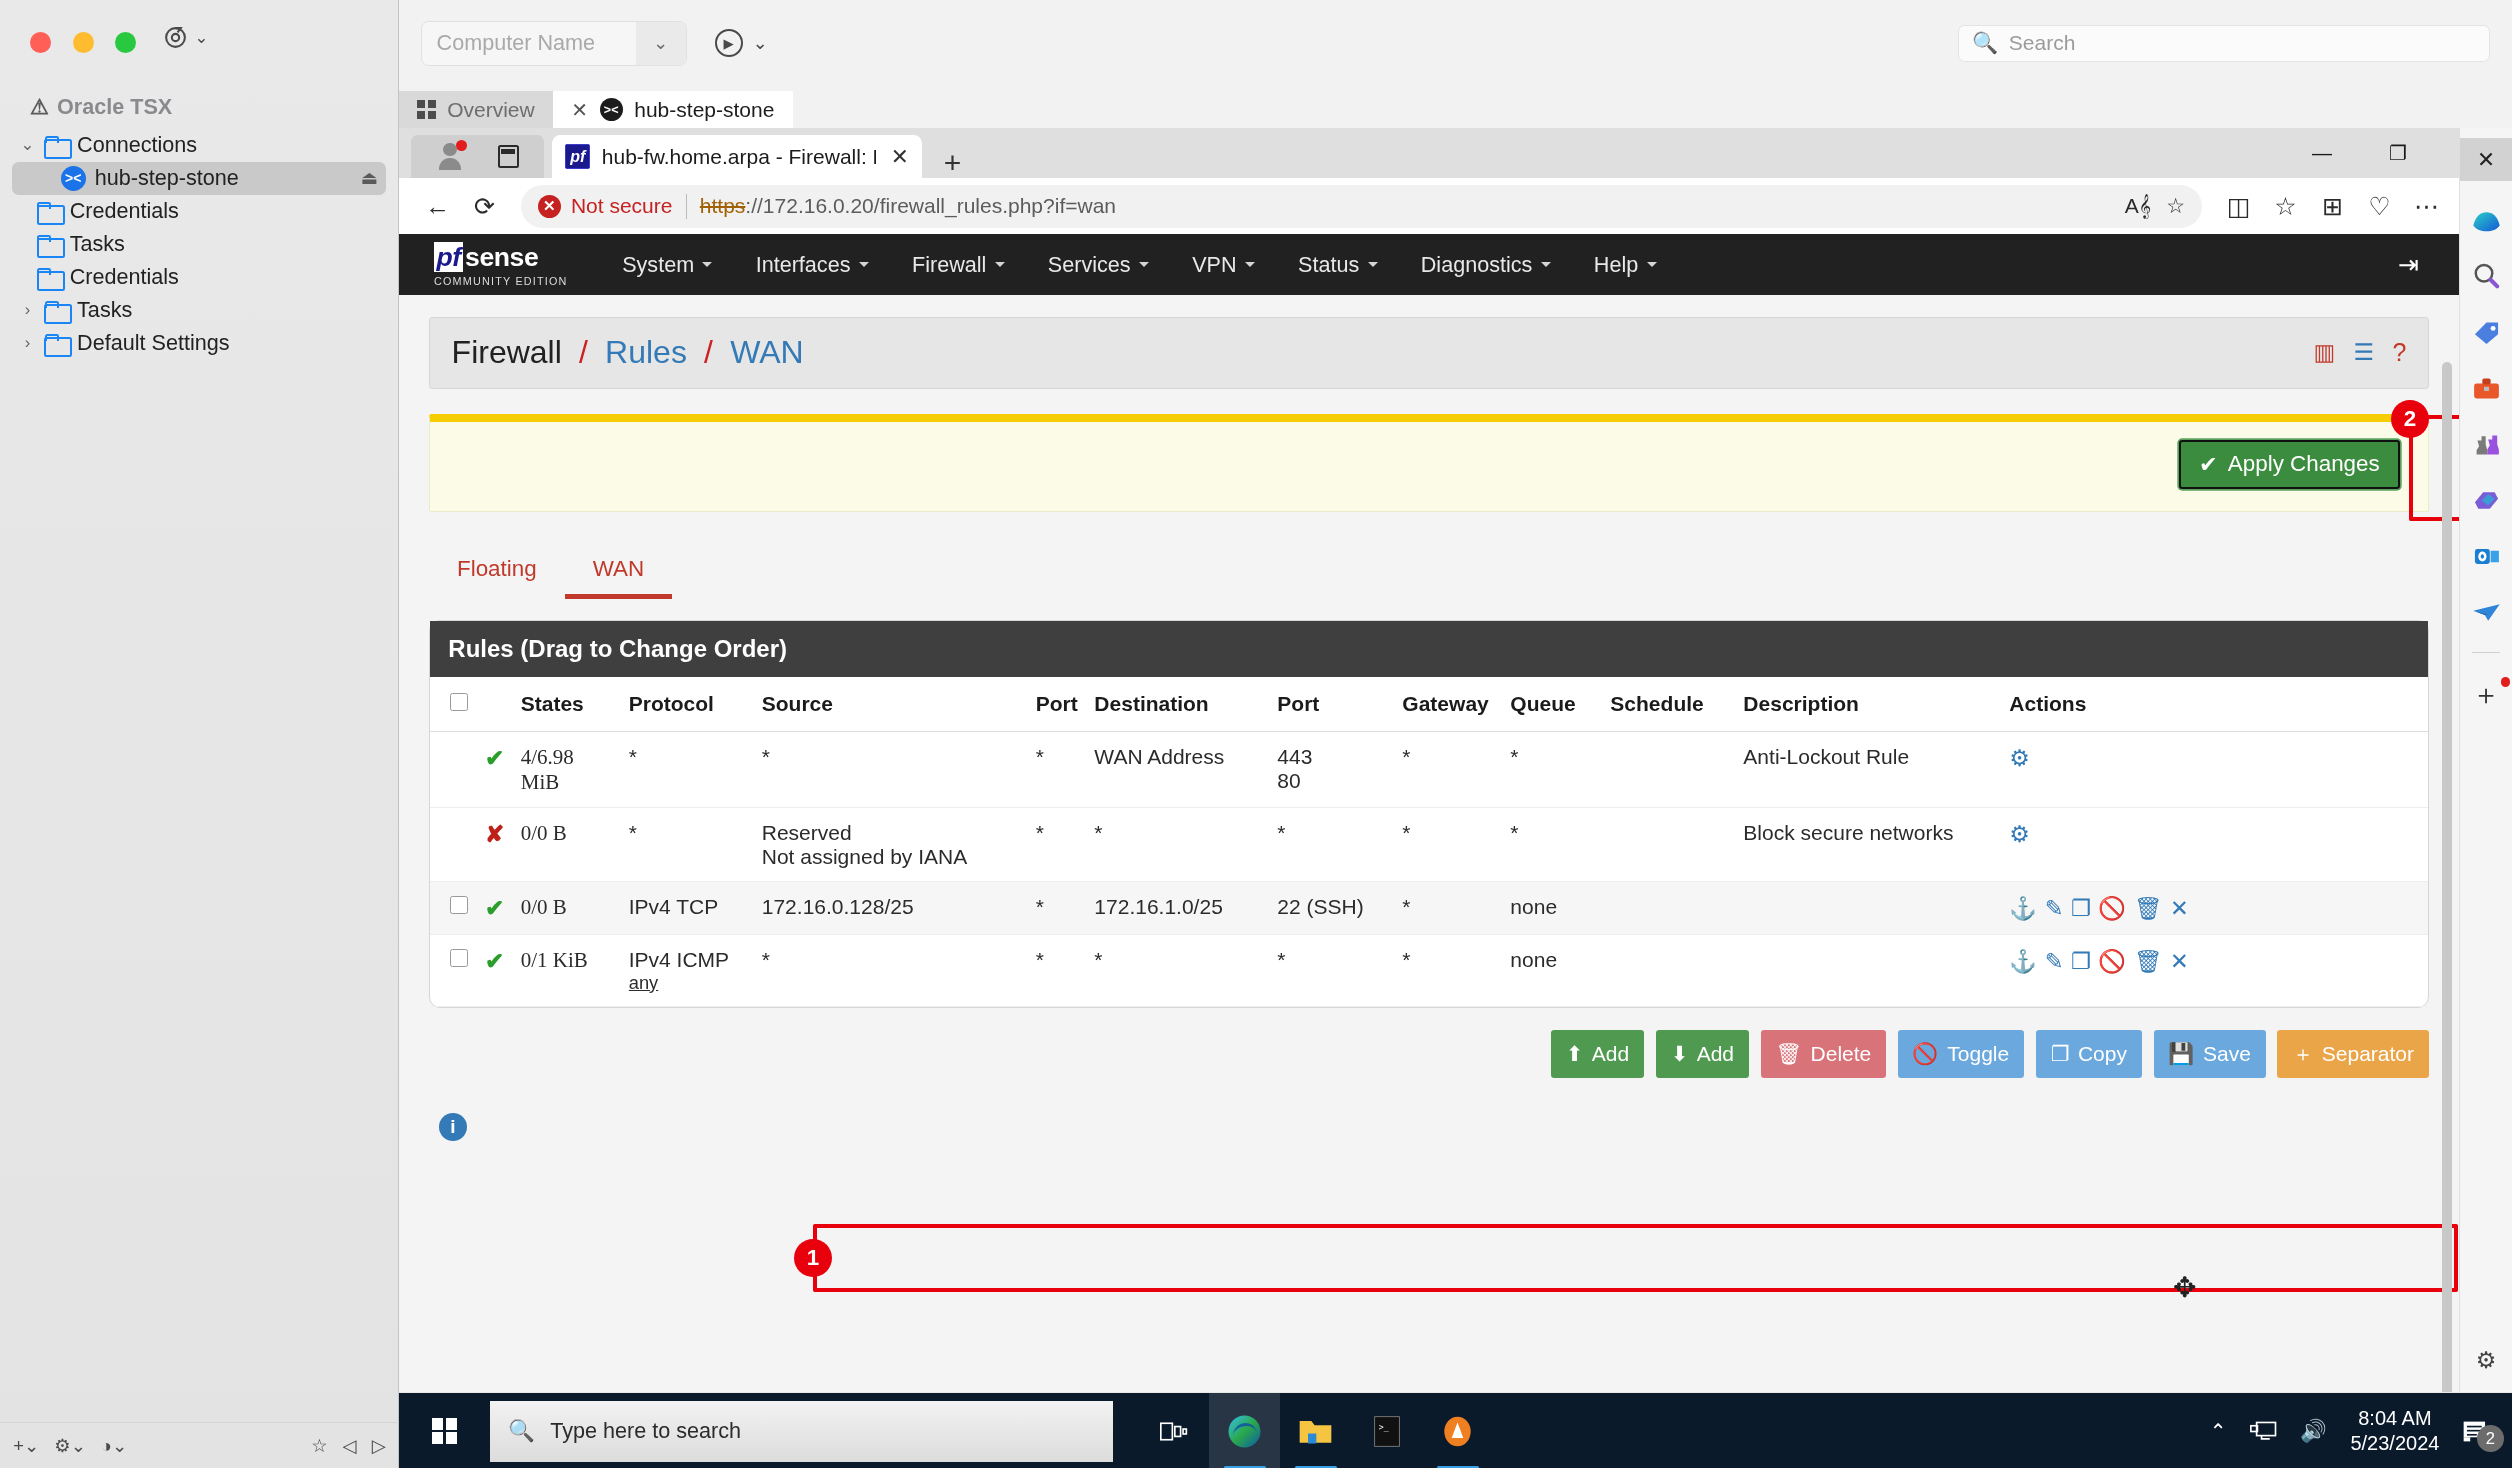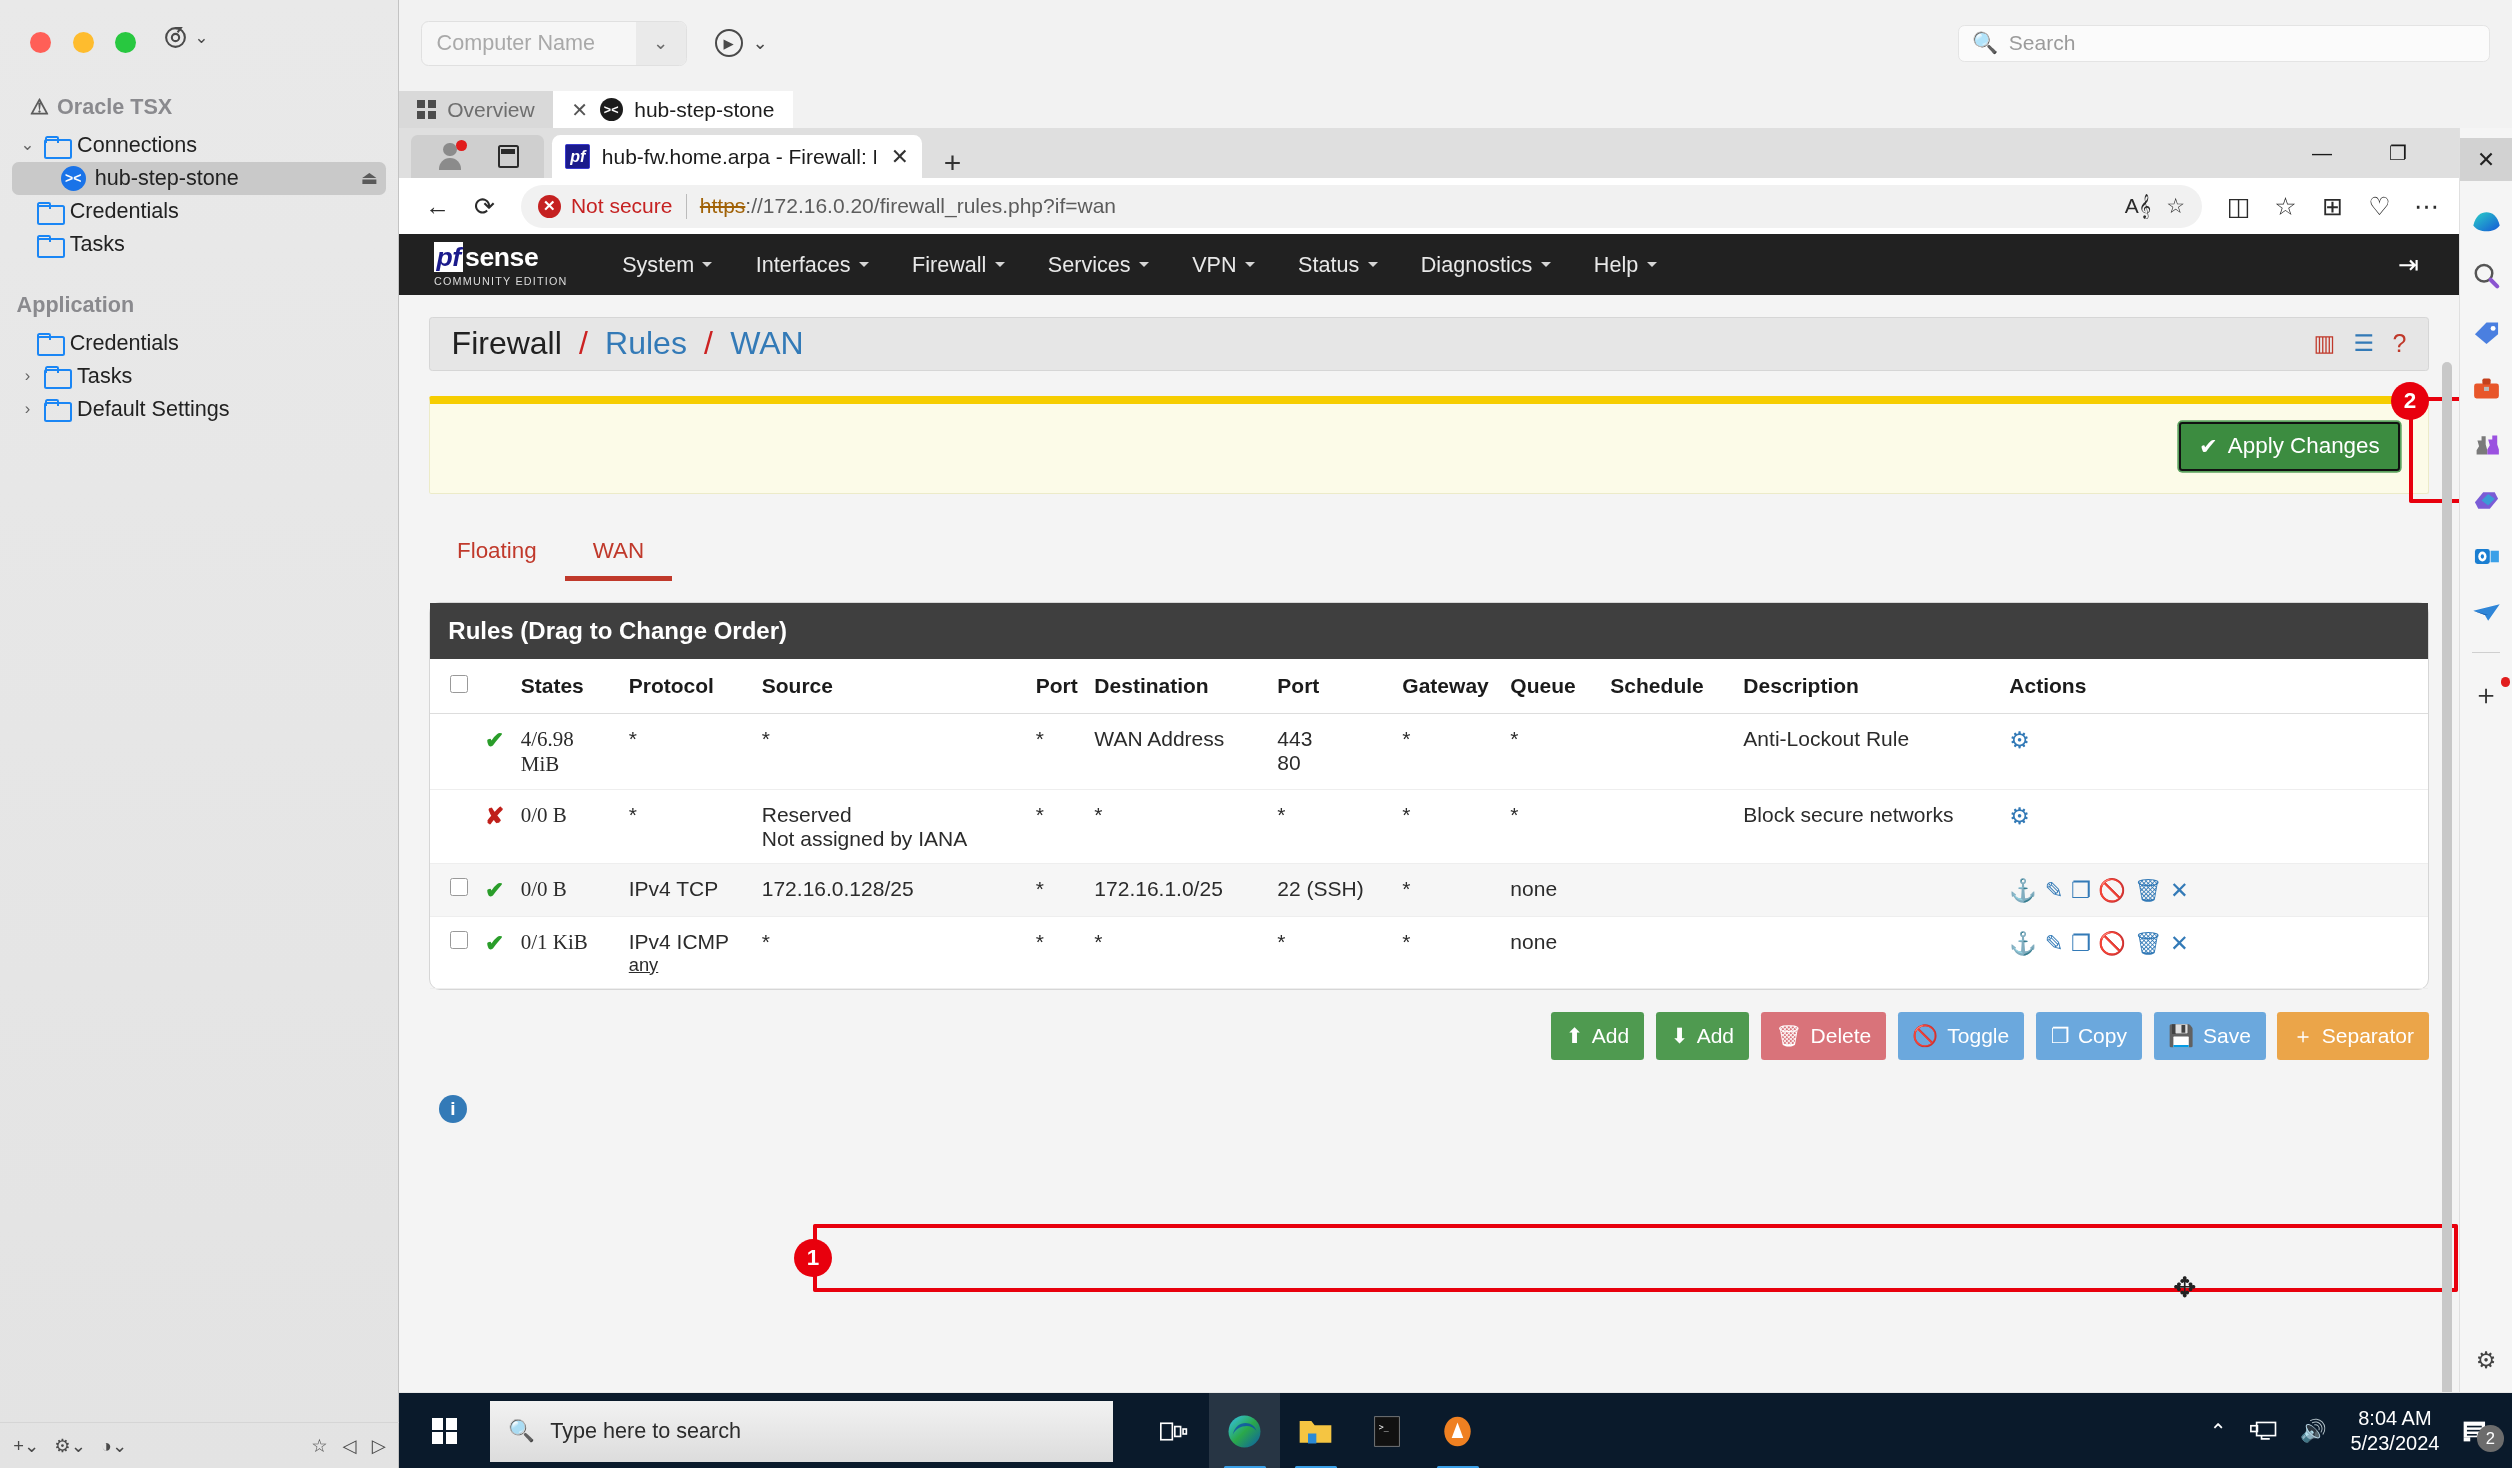--- a/index.html
+++ b/index.html
@@ -165,21 +165,21 @@
   .pf-logo { display: flex; flex-direction: column; margin-right: 33px; }
   .pf-logo .l1 { font-size: 26.6px; font-weight: bold; color: #fff; letter-spacing: -0.4px; }
   .pf-logo .l1 .pf { background: #fff; color: #1a1a8c; font-style: italic; padding: 0 2.5px; margin-right: 1.7px; }
   .pf-logo .l2 { font-size: 10.8px; color: #dcdcdc; letter-spacing: 1.2px; margin-top: 2.5px; }
   .pf-nav-item { color: #e8e8e8; font-size: 21.6px; padding: 0 21.6px; display: flex; align-items: center; gap: 8.3px; }
   .caret { border-left: 5px solid transparent; border-right: 5px solid transparent; border-top: 5.8px solid #d5d5d5; }
   .logout { margin-left: auto; margin-right: 40px; color: #fff; font-size: 25px; }
 
   .crumb-bar {
     margin: 21.6px 30px 0 30px; background: #e6e6e6; border: 0.8px solid #d6d6d6; border-radius: 3.3px;
-    height: 54px; display: flex; align-items: center; padding: 0 21.6px;
+    height: 72px; display: flex; align-items: center; padding: 0 21.6px;
   }
   .crumb { font-size: 32px; }
   .crumb .b { color: #212121; }
   .crumb .sep { color: #c22; margin: 0 8.3px; }
   .crumb .l { color: #337ab7; }
   .crumb-icons { margin-left: auto; display: flex; gap: 18.3px; align-items: center; font-size: 23px; }
 
   .alert {
     position: relative; margin: 25px 30px 0 30px; background: #fcfbe8;
     border: 0.8px solid #ecebc8; border-top: 8.3px solid #f6cd00; border-radius: 2.5px;
@@ -321,23 +321,20 @@
       <div class="sb-row indent1">
         <span class="folder"></span>
         <span>Credentials</span>
       </div>
 
       <div class="sb-row indent1">
         <span class="folder"></span>
         <span>Tasks</span>
       </div>
 
-      <div class="sb-group-label" style="margin-top:23px;padding-left:5px">
-        <span>Application</span>
-      </div>
 
       <div class="sb-row indent1">
         <span class="folder"></span>
         <span>Credentials</span>
       </div>
       <div class="sb-row">
         <span class="chev">›</span>
         <span class="folder"></span>
         <span>Tasks</span>
       </div>

